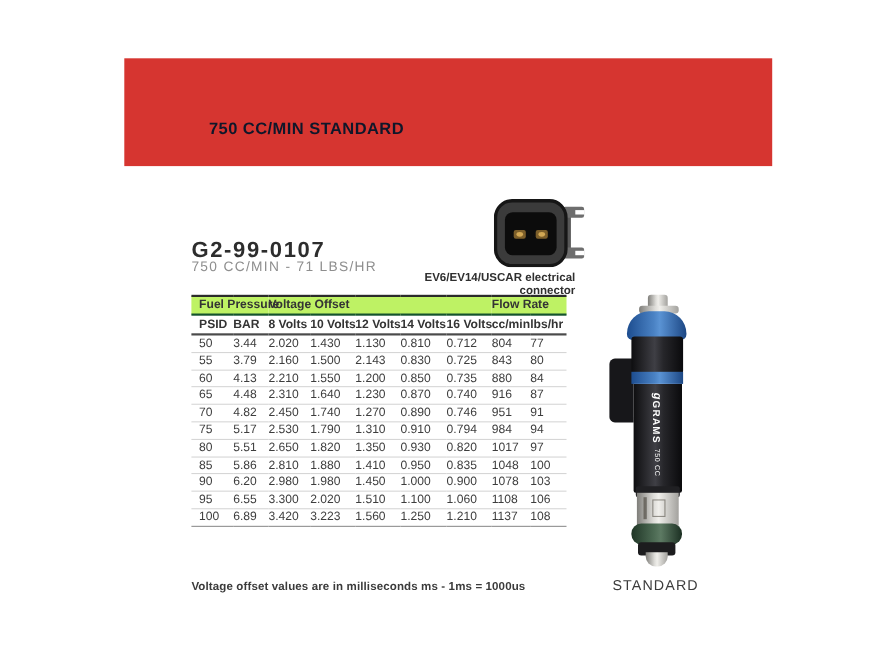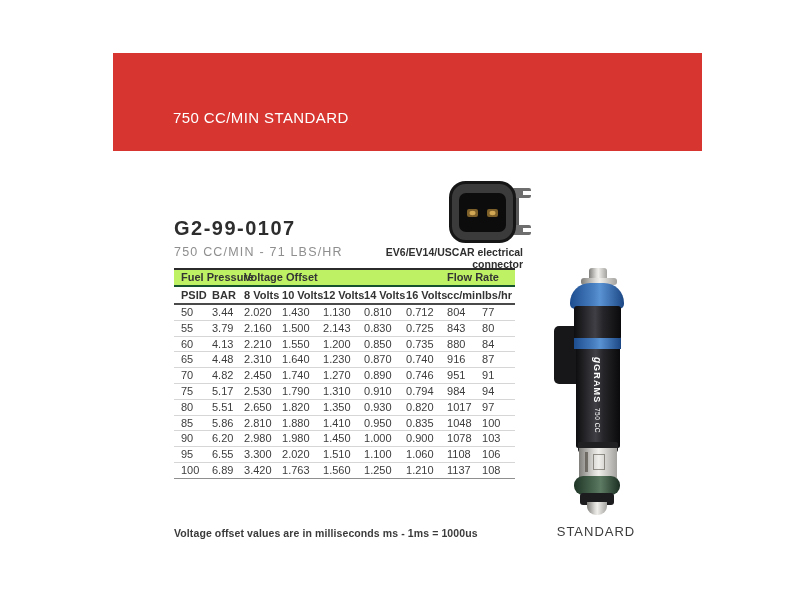--- a/index.html
+++ b/index.html
@@ -4,31 +4,31 @@
 <style>
   html,body { margin:0; padding:0; background:#ffffff; }
   .page {
     position:relative; width:800px; height:600px; background:#ffffff;
     font-family:"Liberation Sans", sans-serif; overflow:hidden;
   }
 
   
   .banner { position:absolute; left:113px; top:53px; width:589px; height:98px; background:#d63530; }
   .banner-title {
-    position:absolute; left:60px; top:56px; color:#ffffff;
-    font-size:15px; font-weight:normal; letter-spacing:0.4px;
+    position:absolute; left:77px; top:56px; color:#0f172a;
+    font-size:15px; font-weight:bold; letter-spacing:0.4px;
   }
 
   
   .partnum {
     position:absolute; left:174px; top:217px; font-size:20px; font-weight:bold;
     color:#2d2d2d; letter-spacing:1.5px;
   }
   .flow-summary {
-    position:absolute; left:174px; top:245px; font-size:12.5px;
+    position:absolute; left:174px; top:235px; font-size:12.5px;
     color:#8e8e8e; letter-spacing:1.2px;
   }
 
   
   .connector-svg { position:absolute; left:449px; top:181px; }
   .conn-caption {
     position:absolute; left:347px; top:246px; width:176px; text-align:right;
     font-size:10.5px; font-weight:bold; color:#2f2f2f;
   }
 
@@ -261,21 +261,21 @@
           <td>1.510</td>
           <td>1.100</td>
           <td>1.060</td>
           <td>1108</td>
           <td>106</td>
         </tr>
         <tr>
           <td>100</td>
           <td>6.89</td>
           <td>3.420</td>
-          <td>1.763</td>
+          <td>3.223</td>
           <td>1.560</td>
           <td>1.250</td>
           <td>1.210</td>
           <td>1137</td>
           <td>108</td>
         </tr>
       </tbody>
   </table>
 
   <div class="footnote">Voltage offset values are in milliseconds ms - 1ms = 1000us</div>

